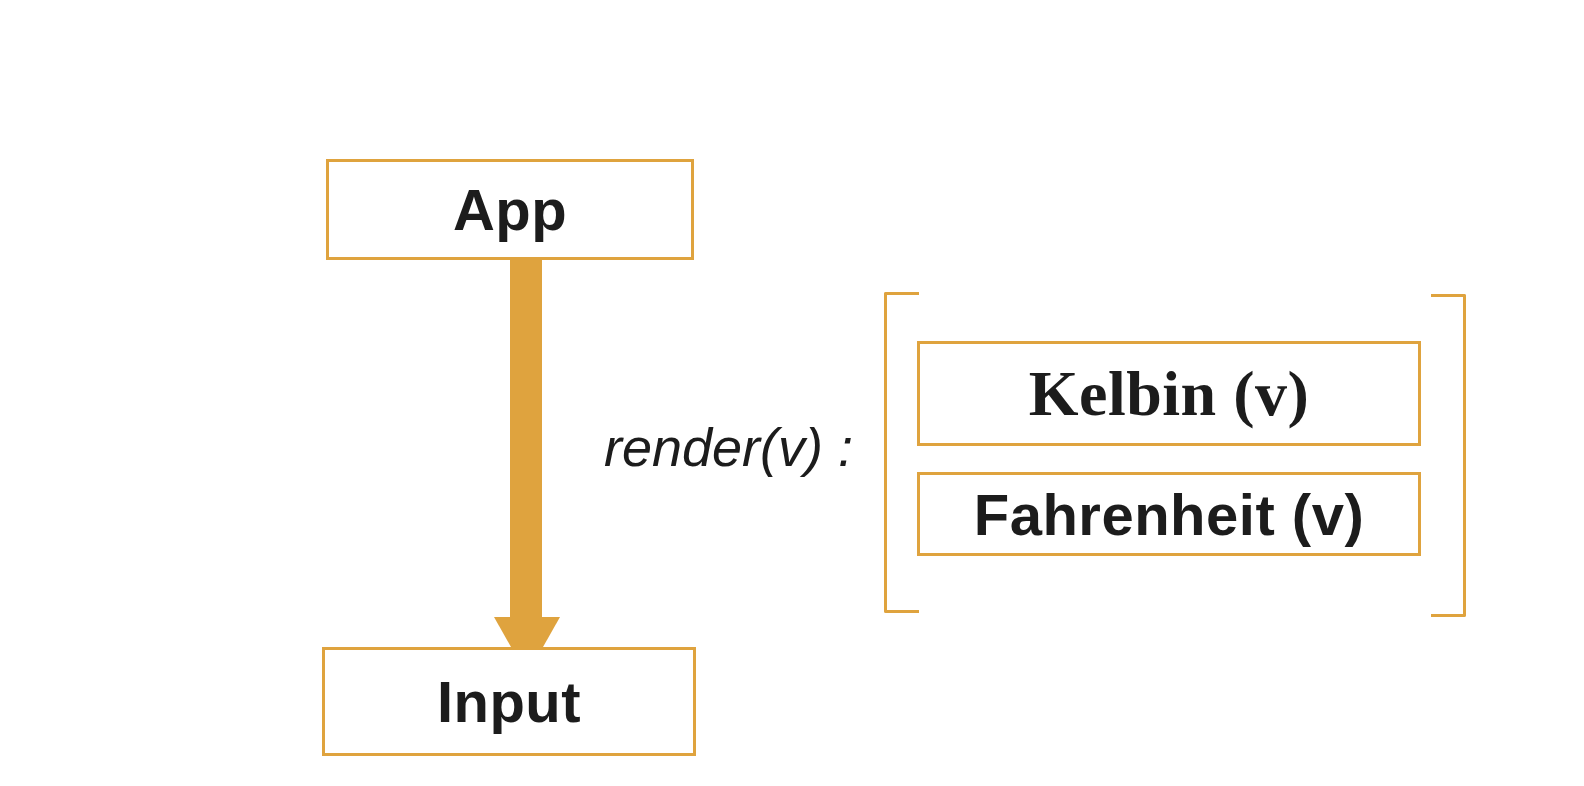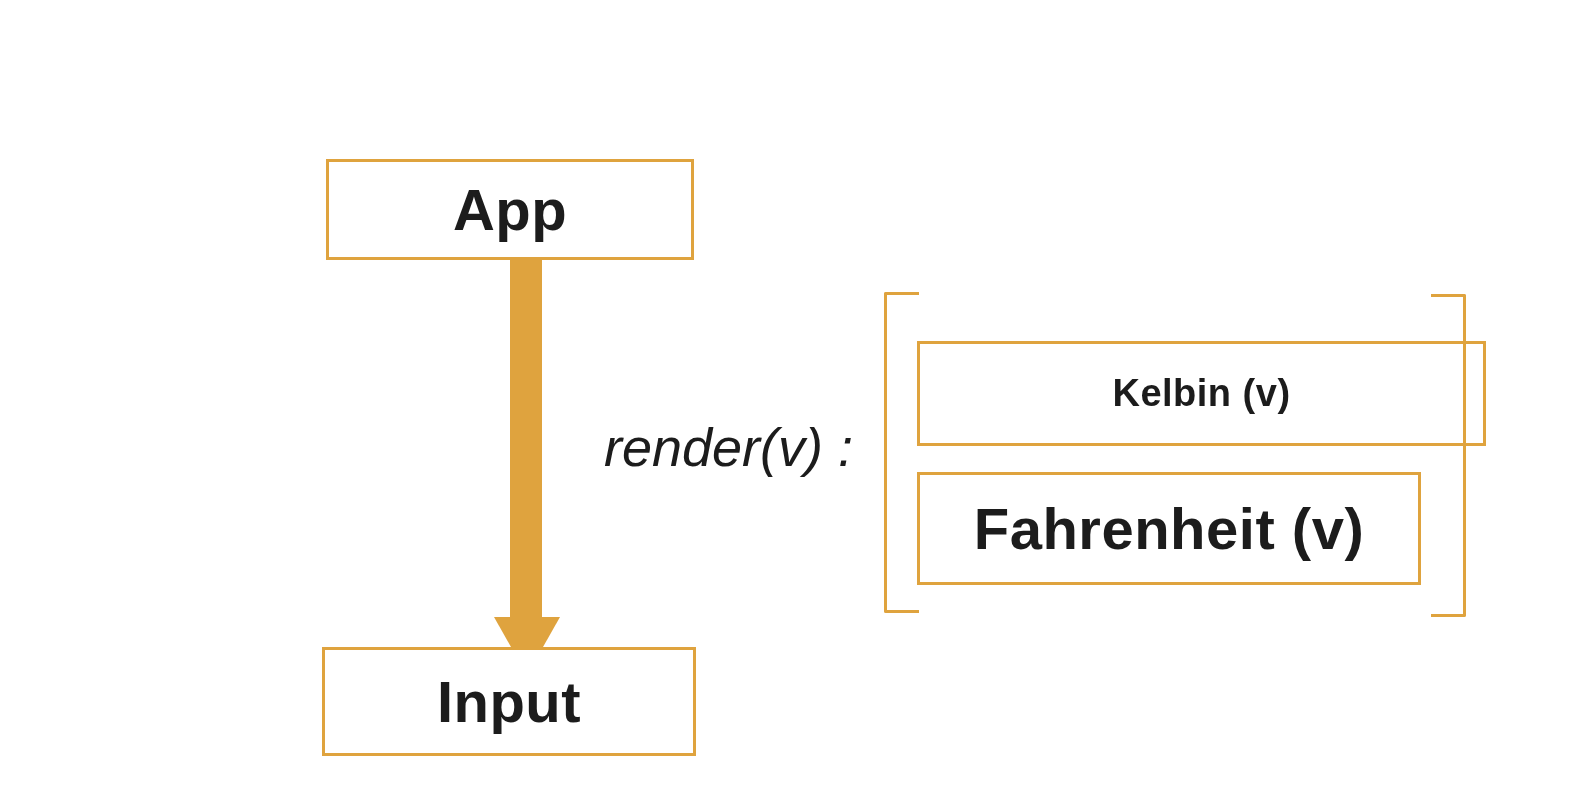--- a/index.html
+++ b/index.html
@@ -26,22 +26,22 @@
     display: flex;
     align-items: center;
     justify-content: center;
     color: var(--text);
     font-weight: 600;
     letter-spacing: 0.5px;
   }
 
   .node-app        { left: 262px; top: 95px;  width: 368px; height: 101px; font-size: 58px; }
   .node-input      { left: 258px; top: 583px; width: 374px; height: 109px; font-size: 58px; text-align: center; }
-  .node-kelvin     { left: 853px; top: 277px; width: 569px; height: 105px; font-size: 38px; }
-  .node-fahrenheit { left: 853px; top: 408px; width: 504px; height: 113px; font-size: 58px; }
+  .node-kelvin     { left: 853px; top: 277px; width: 504px; height: 105px; font-size: 64px; font-family: Liberation Serif, serif; }
+  .node-fahrenheit { left: 853px; top: 408px; width: 504px; height: 84px; font-size: 58px; }
 
   .arrow-line {
     position: absolute;
     left: 446px; top: 196px;
     width: 3px; height: 360px;
     background: var(--accent);
   }
   .arrow-head {
     position: absolute;
     left: 430px; top: 553px;

